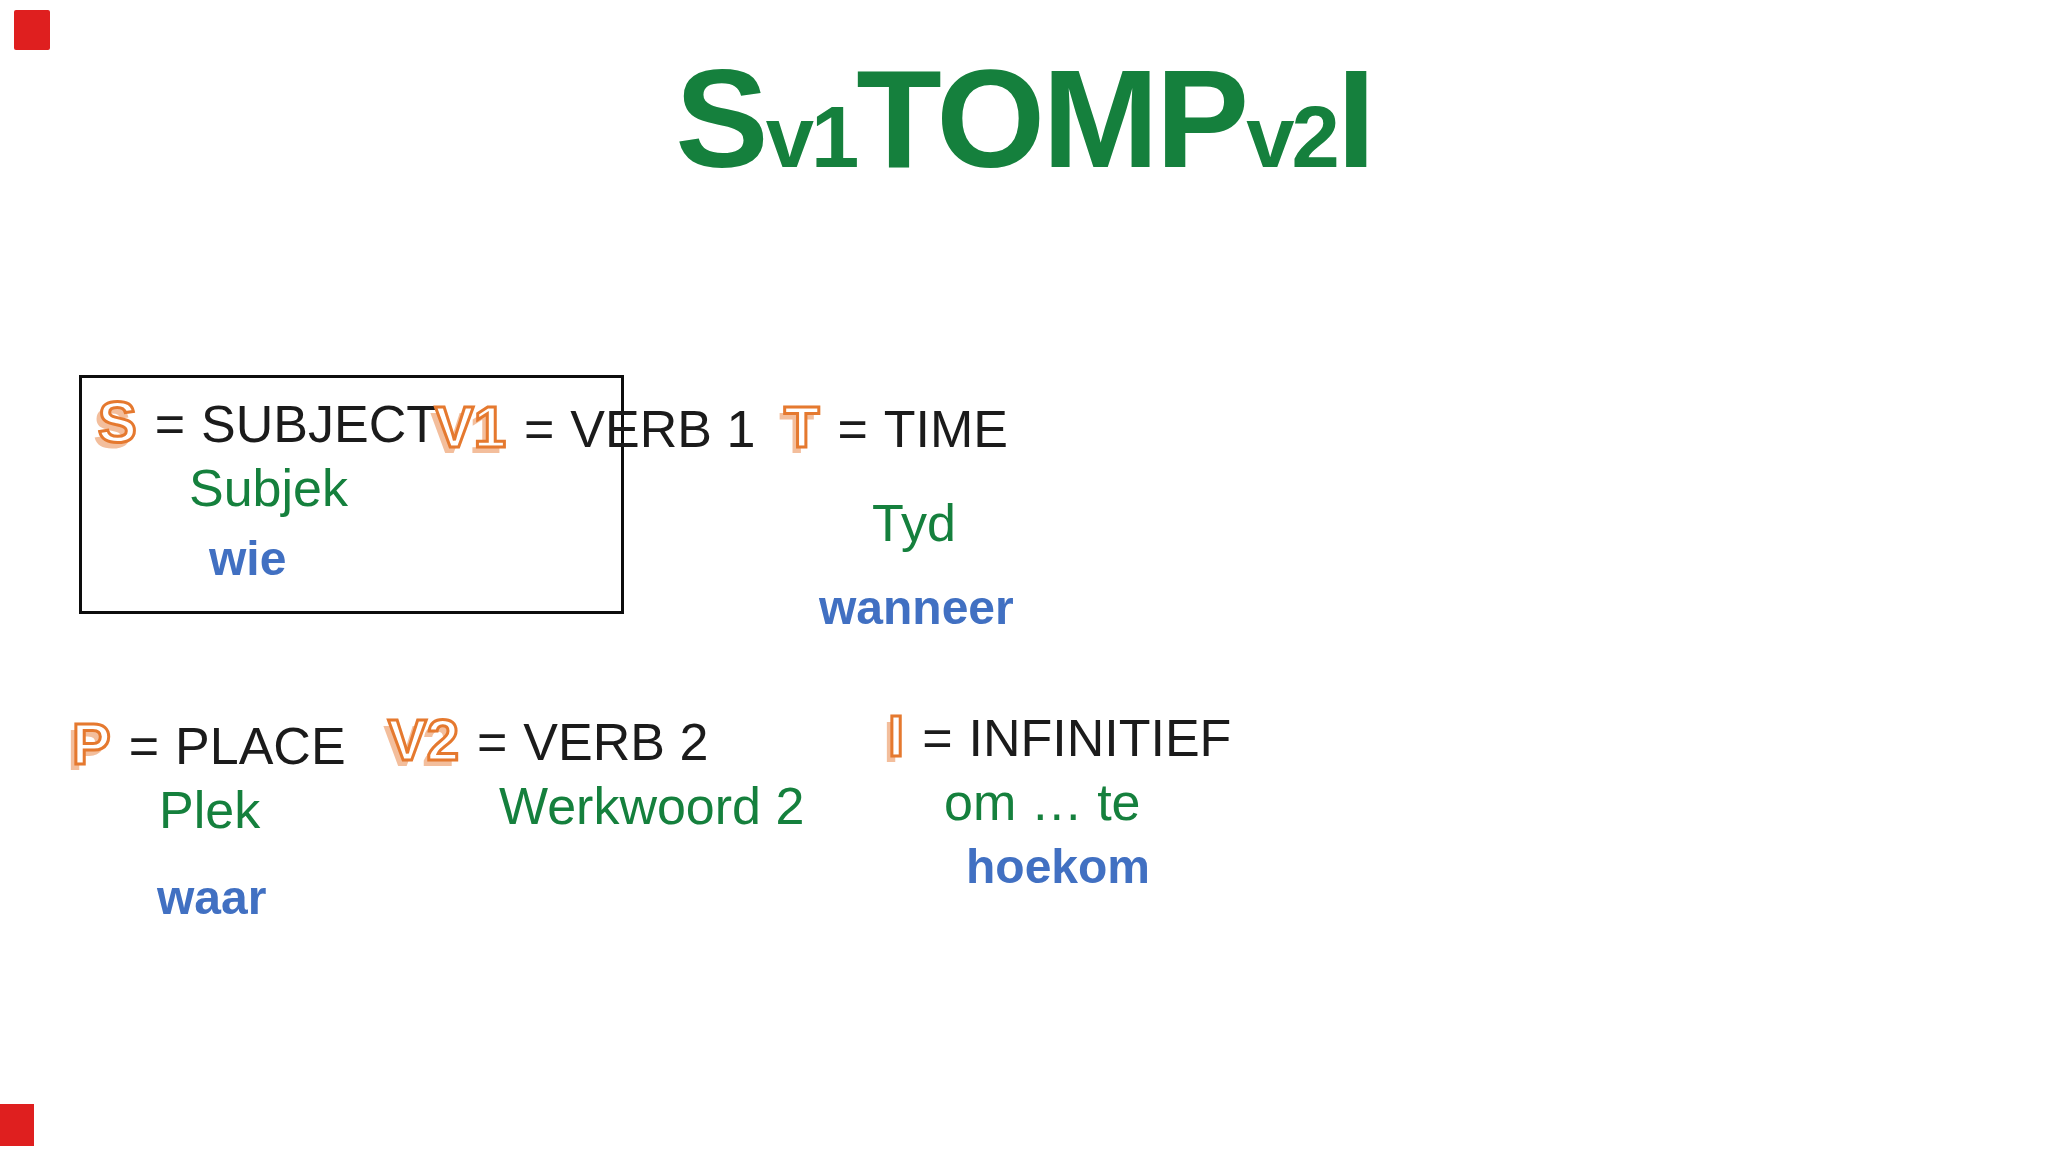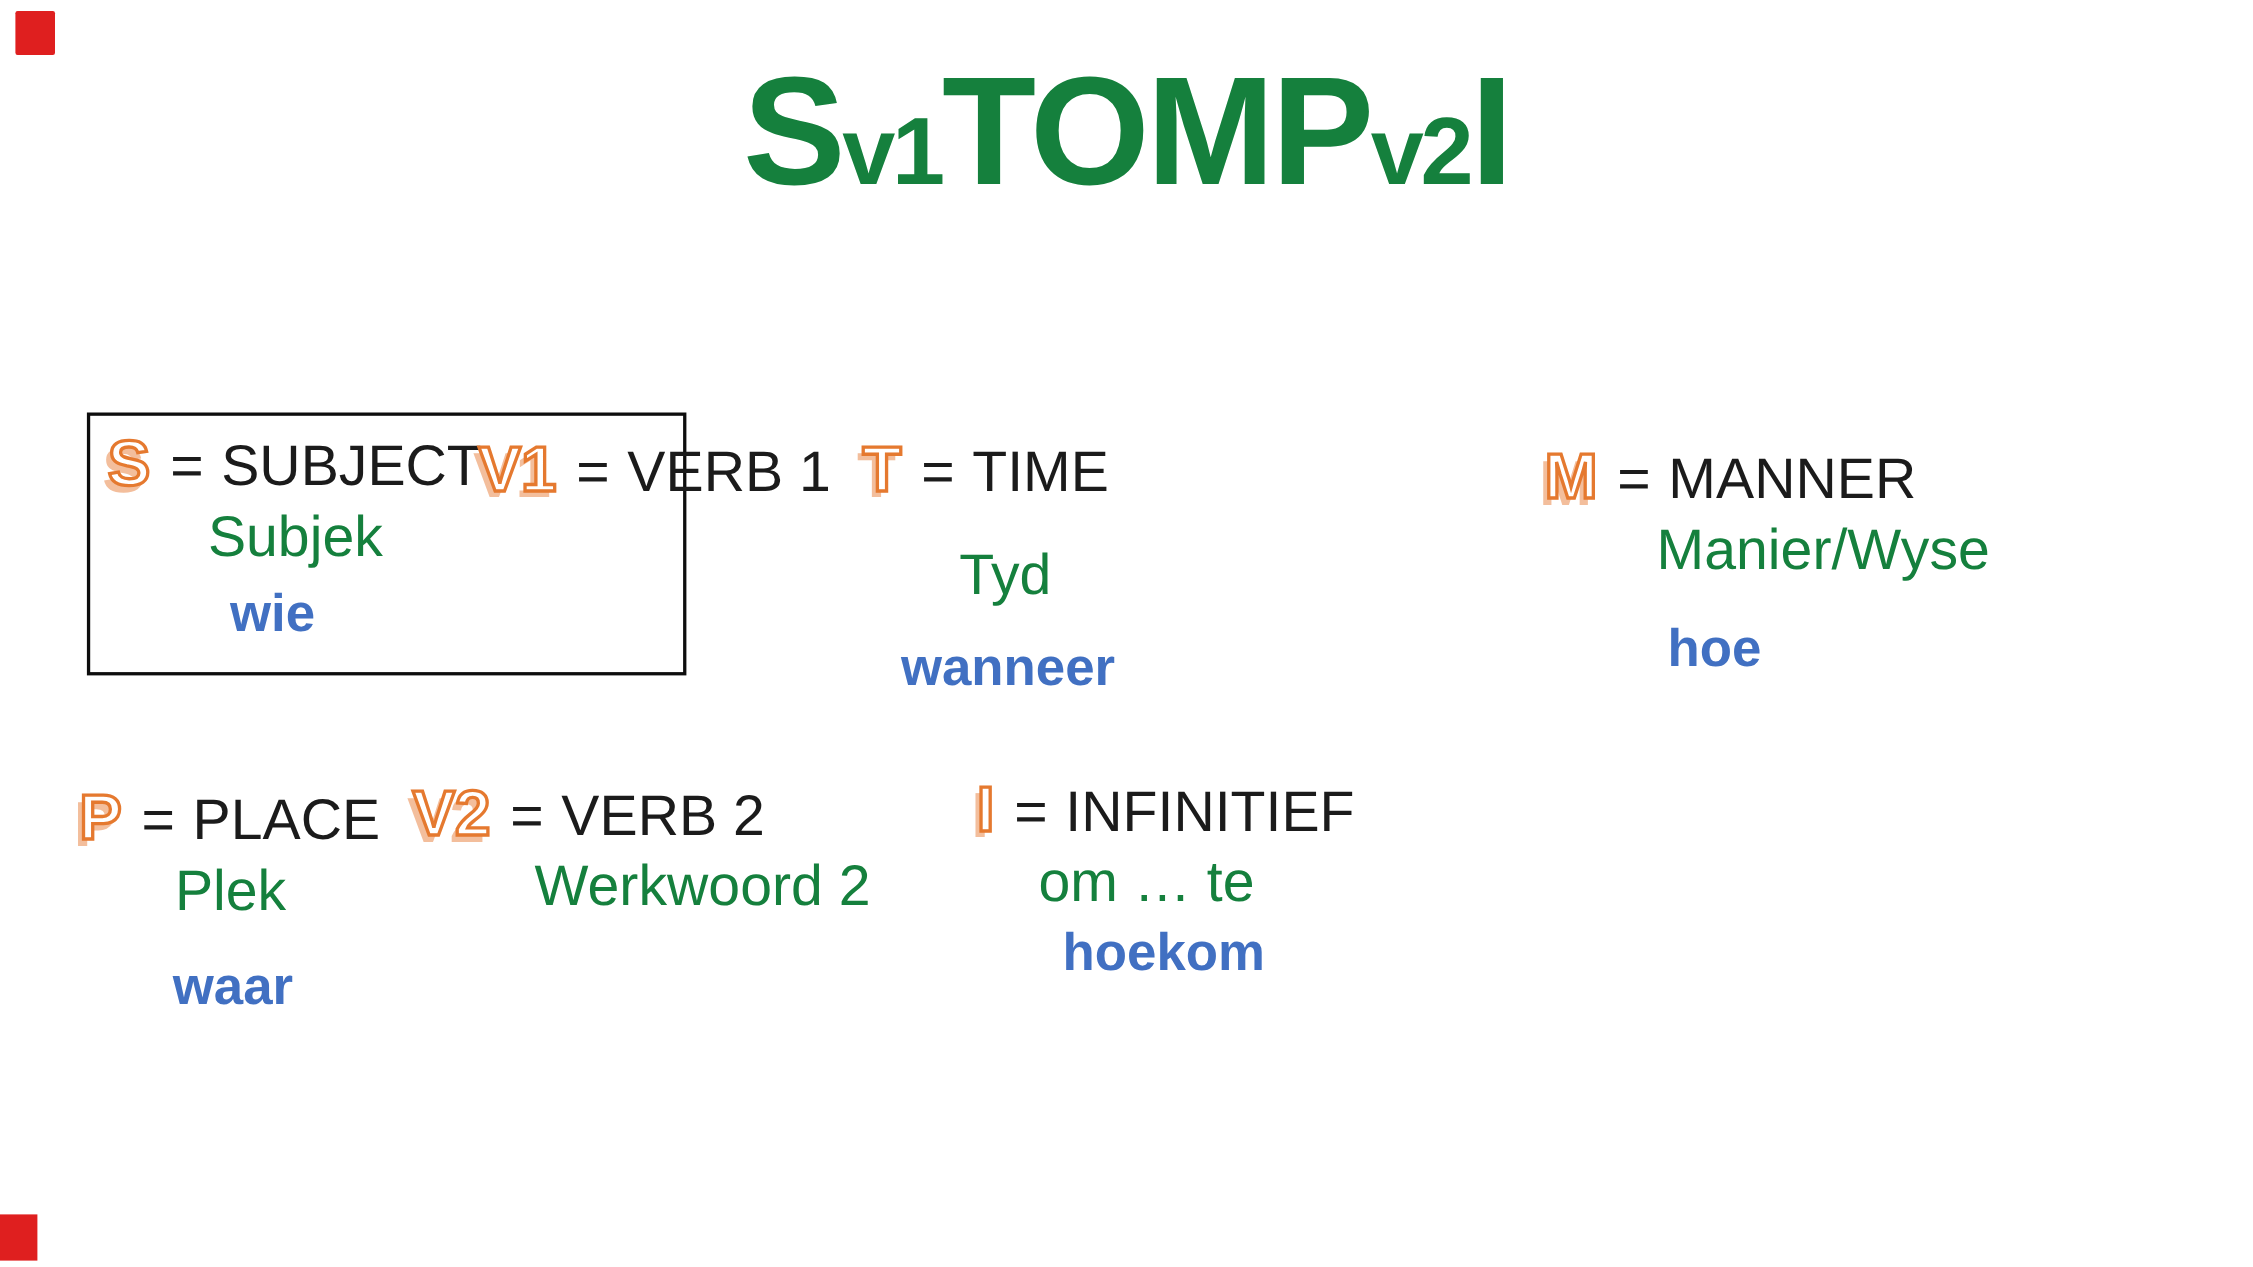--- a/index.html
+++ b/index.html
@@ -44,21 +44,21 @@
   .item-v1{left:435px; top:395px;}
   .item-v1 .l2{margin-left:4px;}
   .item-t {left:784px; top:395px;}
   .item-t  .l2{margin-left:88px;margin-top:32px;}  .item-t .l3{margin-left:35px; margin-top:28px;}
   .item-o {left:1051px;top:395px;}
   .item-o  .l2{margin-left:89px;}  .item-o .l3{margin-left:92px; margin-top:32px;}
   .item-m {left:1404px;top:402px;}
   .item-m  .l2{margin-left:102px;} .item-m .l3{margin-left:112px;margin-top:33px;}
   .item-p {left:72px;  top:712px;}
   .item-p  .l2{margin-left:87px;}  .item-p .l3{margin-left:85px; margin-top:31px;}
-  .item-v2{left:375px; top:708px;}
+  .item-v2{left:388px; top:708px;}
   .item-v2 .l2{margin-left:111px;}
   .item-i {left:888px; top:704px;}
   .item-i  .l2{margin-left:56px;}  .item-i .l3{margin-left:78px; margin-top:8px;}
 
   
   .subject-box{
     position:absolute;left:79px;top:375px;
     width:539px;height:233px;
     border:3px solid #0d0d0d;
     z-index:1;
@@ -100,27 +100,20 @@
 
   <div class="item item-t">
     <div class="l1">
       <span class="ltr">T</span><span class="eq">=</span><span class="nm">TIME</span>
     </div>
     <div class="l2">Tyd</div>
     <div class="l3">wanneer</div>
   </div>
 
 
-  <div class="item item-m">
-    <div class="l1">
-      <span class="ltr">M</span><span class="eq">=</span><span class="nm">MANNER</span>
-    </div>
-    <div class="l2">Manier/Wyse</div>
-    <div class="l3">hoe</div>
-  </div>
 
   <div class="item item-p">
     <div class="l1">
       <span class="ltr">P</span><span class="eq">=</span><span class="nm">PLACE</span>
     </div>
     <div class="l2">Plek</div>
     <div class="l3">waar</div>
   </div>
 
   <div class="item item-v2">

